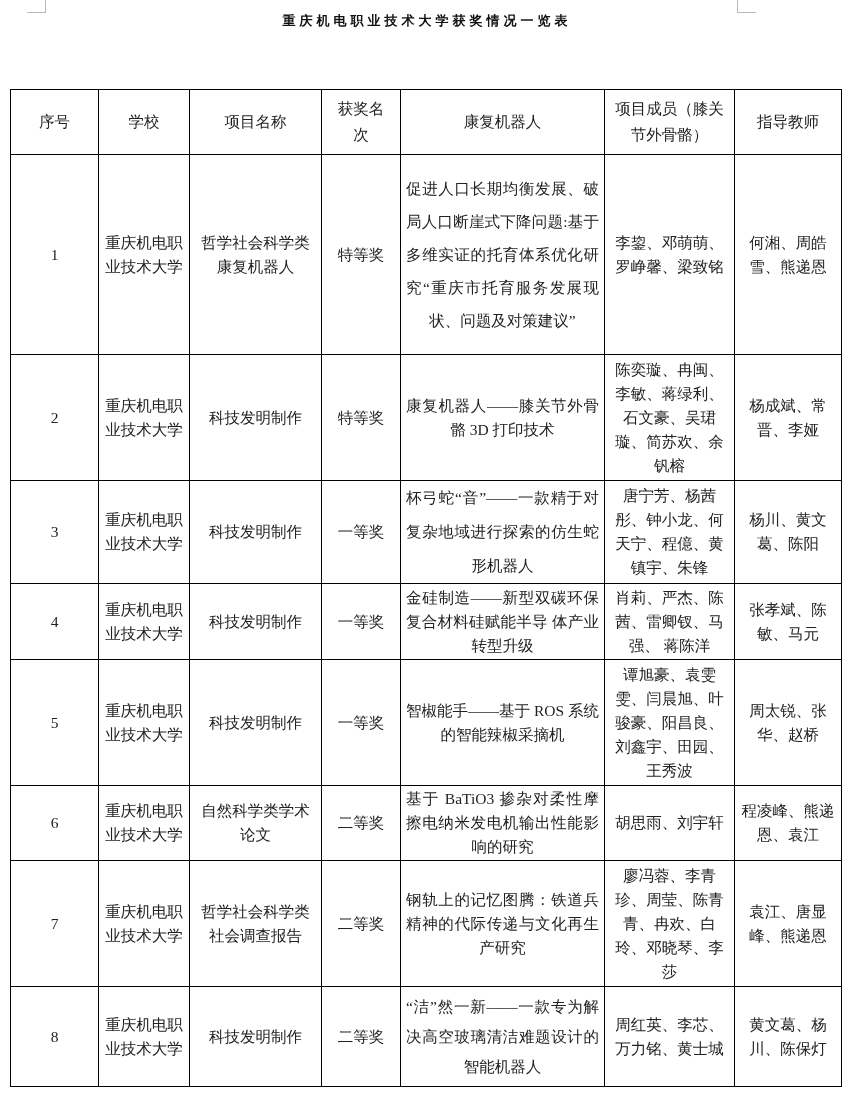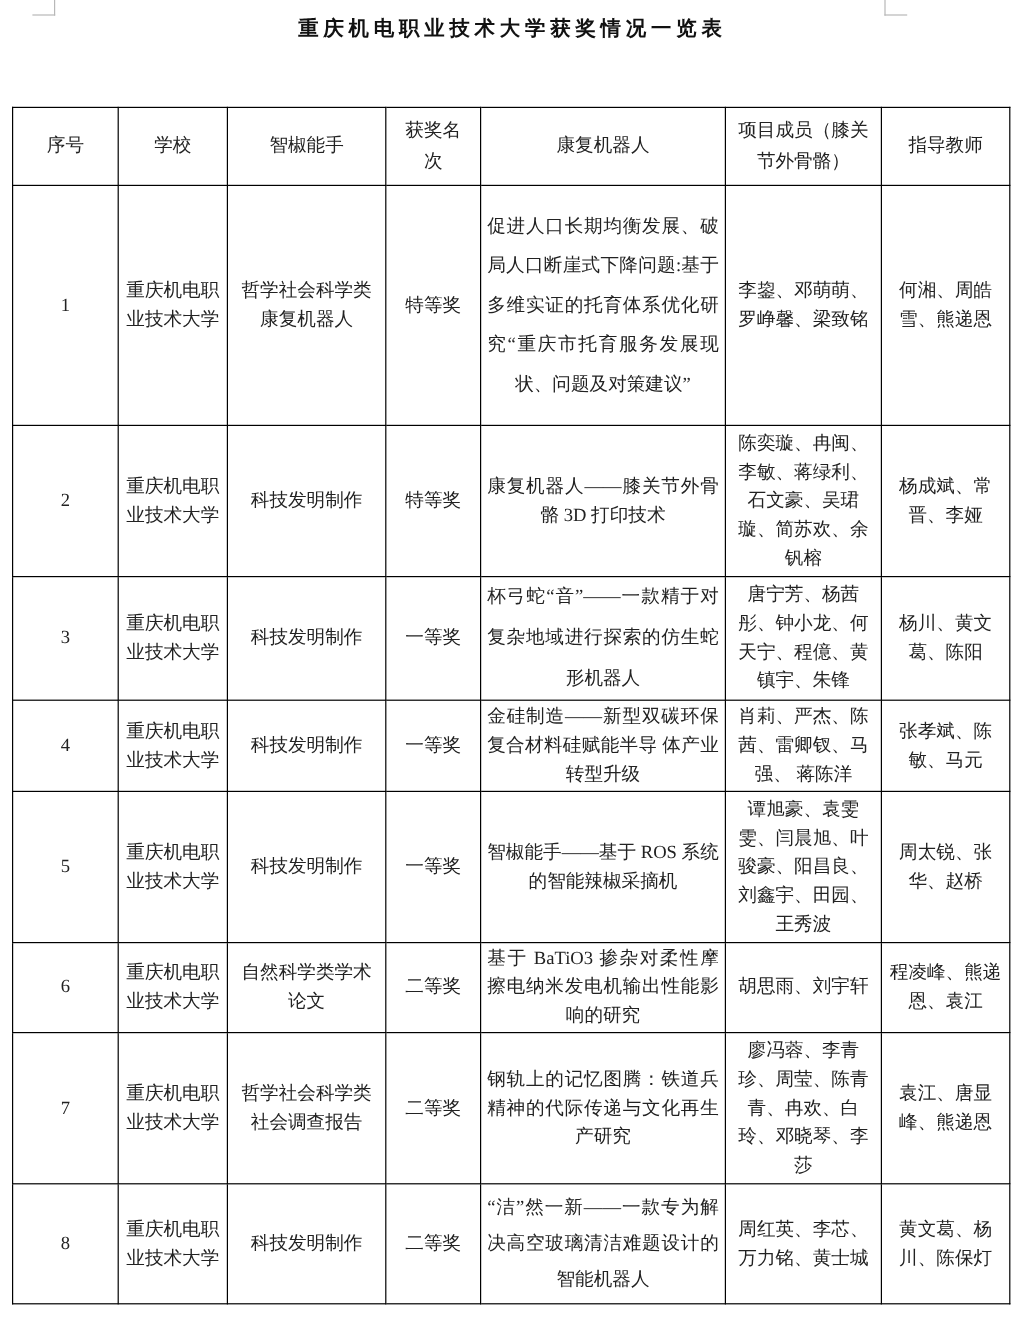--- a/index.html
+++ b/index.html
@@ -2,21 +2,21 @@
 <html><head>
 <meta charset="utf-8">
 <style>
   html, body { margin: 0; padding: 0; background: #ffffff; }
   body { width: 854px; height: 1099px; position: relative; overflow: hidden;
          font-family: "DejaVu Serif", "Liberation Serif", serif; color: #222; }
   .corner { position: absolute; border-color: #b8b8b8; border-style: solid; width: 18px; height: 12px; }
   .corner.tl { left: 27px; top: 0; border-width: 0 1px 1px 0; }
   .corner.tr { left: 451px; top: 0; border-width: 0 0 1px 1px; left: 737px; }
   .title { position: absolute; top: 12px; left: 0; width: 854px; text-align: center;
-           font-family: "DejaVu Sans", "Liberation Sans", sans-serif; font-size: 17px;
+           font-family: "DejaVu Sans", "Liberation Sans", sans-serif; font-size: 13px;
            letter-spacing: 4px; font-weight: bold; color: #111; }
   table { position: absolute; left: 10px; top: 89px; border-collapse: collapse; table-layout: fixed; width: 831px; font-family: Liberation Serif, serif; }
   td, th { border: 1.3px solid #000; text-align: center; vertical-align: middle;
            font-size: 15.5px; line-height: 24px; font-weight: normal; padding: 0 5px; color: #222; }
   th { height: 64px; line-height: 26px; }
   .name { text-align: justify; text-align-last: center; }
   .loose { line-height: 33px; }
 </style>
 </head>
 <body>
@@ -33,21 +33,21 @@
       <col style="width:132px">
       <col style="width:79px">
     <col style="width:204px">
       <col style="width:130px">
       <col style="width:107px">
   </colgroup>
   <thead>
     <tr>
       <th>序号</th>
       <th>学校</th>
-      <th>智椒能手</th>
+      <th>项目名称</th>
       <th style="padding:0 12px">获奖名次</th>
       <th>康复机器人</th>
       <th>项目成员（膝关节外骨骼）</th>
       <th>指导教师</th>
     </tr>
   </thead>
   <tbody>
     <tr style="height:200px">
       <td>1</td>
       <td>重庆机电职业技术大学</td>

